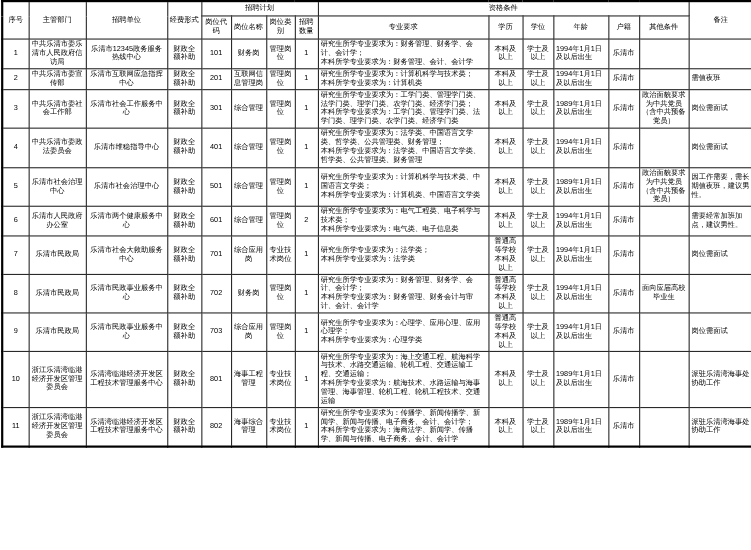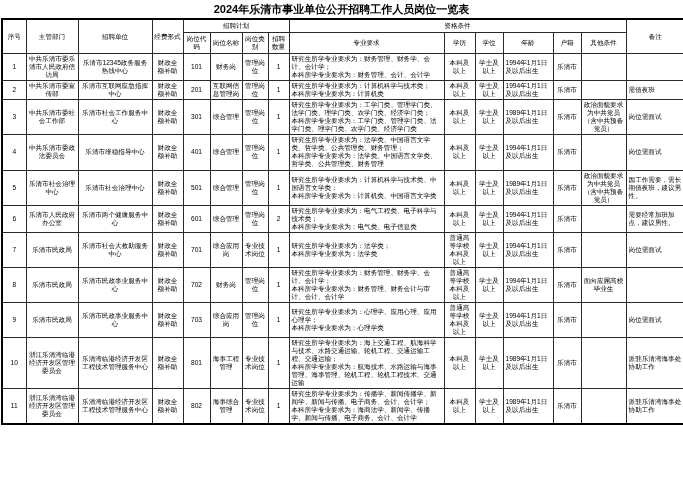--- a/index.html
+++ b/index.html
@@ -10,21 +10,20 @@
   th,td{border:1px solid #2a2a2a;font-size:6.6px;line-height:1.22;padding:1px 2px;vertical-align:middle;
         text-align:center;word-break:break-all;overflow:hidden;}
   thead th{font-weight:normal;padding:2px 1px;}
   td.left{text-align:left;}
   td div{text-align:left;}
 </style>
 </head>
 <body>
 
 <div class="page">
-  <div class="title">2024年乐清市事业单位公开招聘工作人员岗位一览表</div>
   <table>
     <colgroup>
       <col style="width:24px">
         <col style="width:52px">
         <col style="width:74px">
         <col style="width:31px">
       <col style="width:27px">
         <col style="width:32px">
         <col style="width:26px">
         <col style="width:21px">

